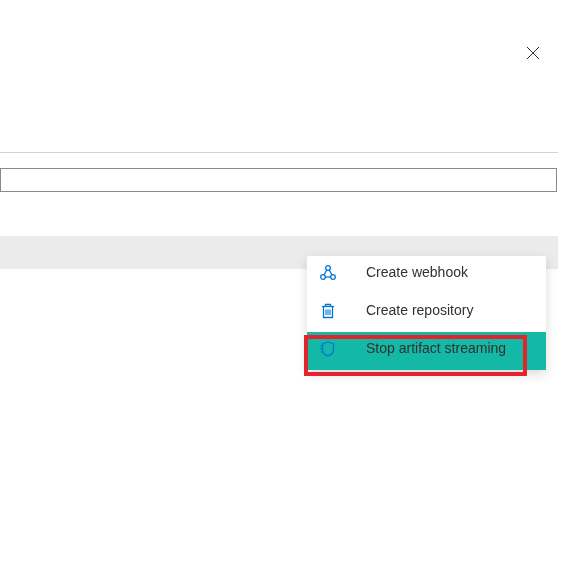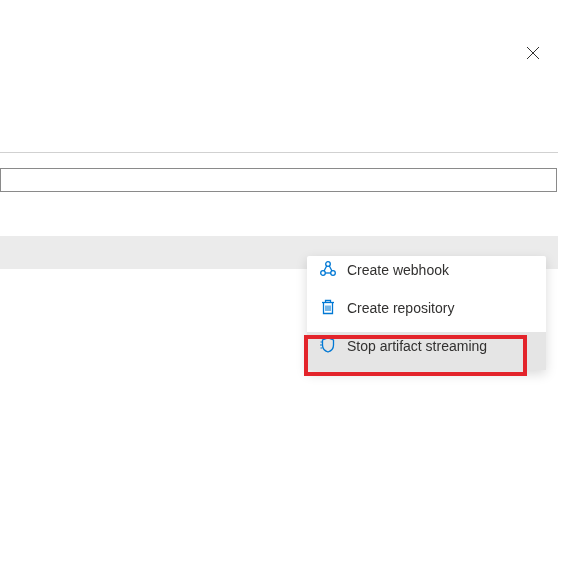--- a/index.html
+++ b/index.html
@@ -55,29 +55,30 @@
       position: absolute;
       top: 256px;
       left: 307px;
       width: 239px;
       background: #ffffff;
       box-shadow: 0 4px 12px rgba(0,0,0,0.15);
       border-radius: 2px;
     }
     .menu-item {
       display: flex;
-      align-items: flex-end;
+      align-items: flex-start;
       height: 38px;
-      padding: 16px 12px;
+      padding: 8px 12px;
       cursor: pointer;
       font-size: 14px;
       color: #323130;
+      gap: 19px;
     }
     .menu-item-highlighted {
-      background: #e5e5e5;
+      background: #14b8a6;
     }
     .menu-icon {
       width: 18px;
       height: 18px;
       margin-right: 10px;
       display: flex;
       align-items: center;
       justify-content: center;
       flex-shrink: 0;
     }

